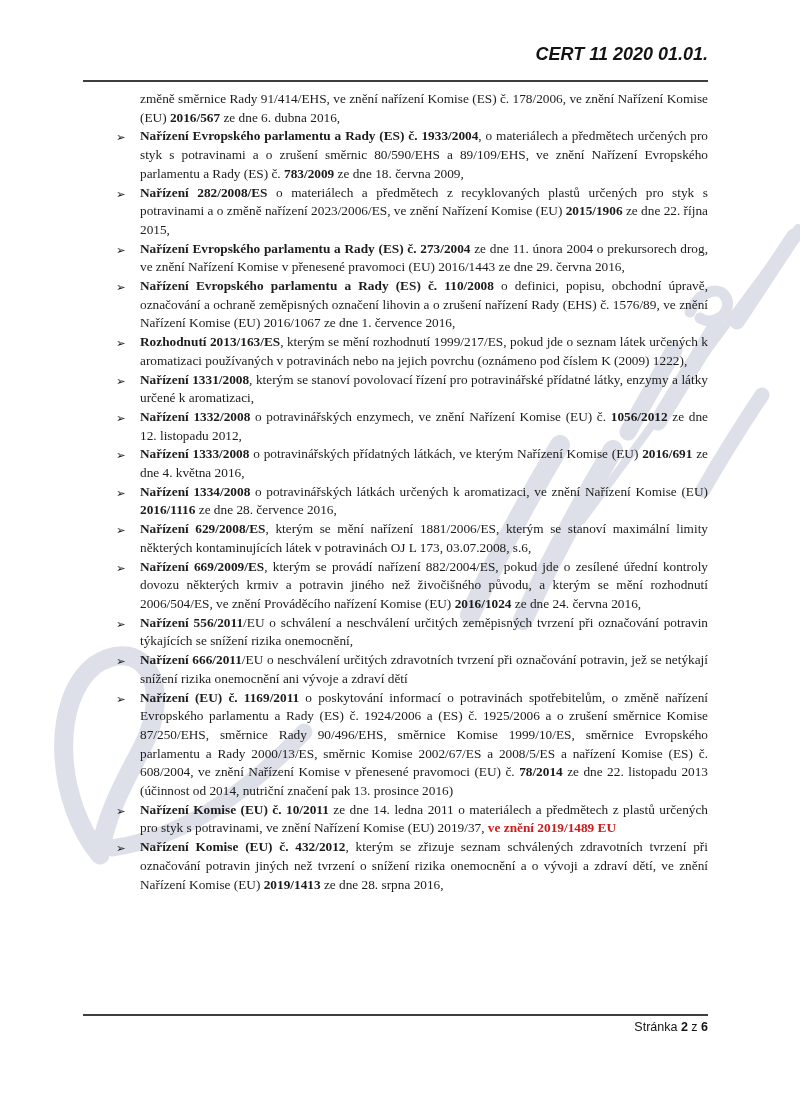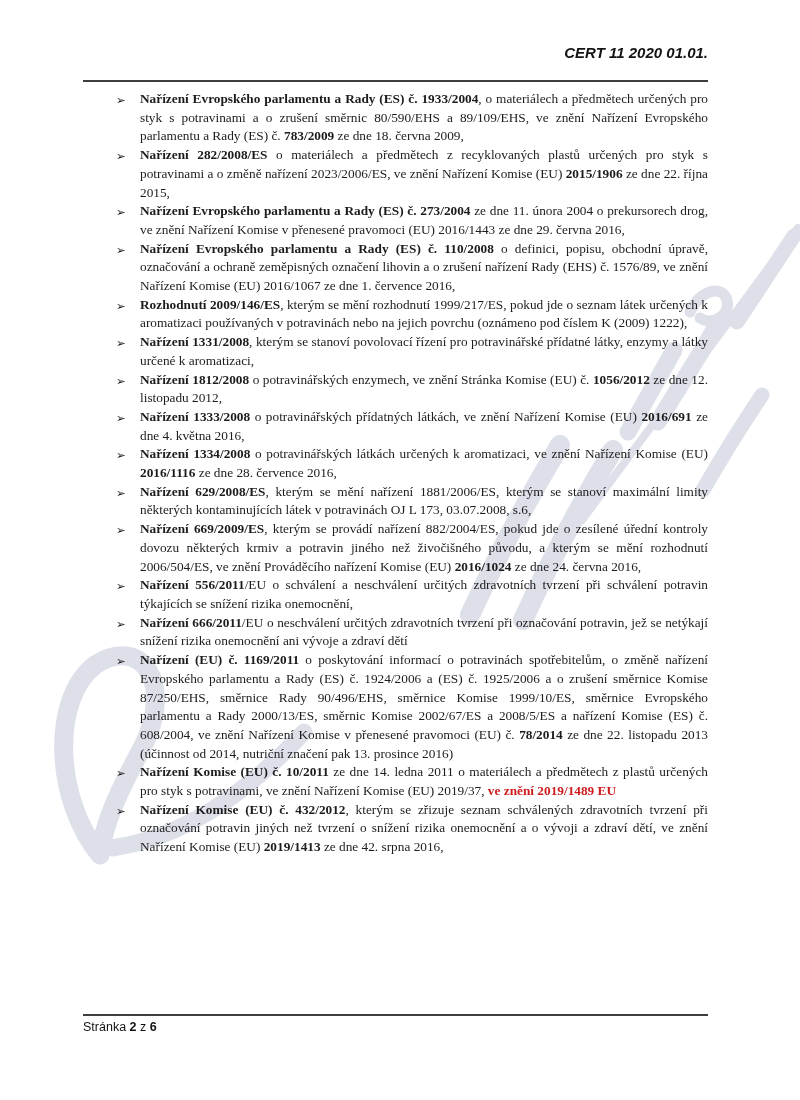--- a/index.html
+++ b/index.html
@@ -11,40 +11,40 @@
   html,body{margin:0;padding:0}
   body{
     width:800px;height:1100px;position:relative;overflow:hidden;
     background:#ffffff;color:var(--ink);
     font-family:"Liberation Serif",serif;
   }
   .watermark{position:absolute;left:0;top:0;z-index:0;pointer-events:none}
   .header-code{
     position:absolute;top:44px;right:92px;z-index:1;
     font-family:"Liberation Sans",sans-serif;font-style:italic;font-weight:bold;
-    font-size:15px;color:#141414;letter-spacing:0;margin-left:40px;
+    font-size:18px;color:#141414;letter-spacing:0;margin-left:40px;
   }
   .rule{position:absolute;left:83px;right:92px;border-top:2px solid var(--rule);z-index:1}
   .rule-top{top:80px}
   .rule-bottom{top:1014px}
   .doc-body{
     position:absolute;left:140px;top:90px;width:568px;z-index:1;
     font-size:13.3px;line-height:18.7px;text-align:justify;
     text-justify:inter-word;
   }
   .item{position:relative}
   .bullet{
     position:absolute;left:-24px;top:1px;
     font-size:11.5px;line-height:18.7px;color:#111;
   }
   .b{font-weight:bold}
   .red{color:var(--red)}
   .footer-line{
     position:absolute;left:83px;right:92px;top:1020px;z-index:1;
-    text-align:left;font-family:"Liberation Sans",sans-serif;
+    text-align:right;font-family:"Liberation Sans",sans-serif;
     font-size:12.5px;color:#141414;
   }
 </style>
 </head>
 <body>
 
 <svg class="watermark" width="800" height="1100" viewBox="0 0 800 1100" aria-hidden="true">
   <g fill="none" stroke="var(--wm)" stroke-linecap="round" stroke-linejoin="round">
 
     <path d="M 100 855 C 55 800 50 700 95 665 C 140 635 176 682 142 748 C 118 793 104 822 100 855" stroke-width="19"></path>
@@ -60,32 +60,33 @@
     <path d="M 737 322 C 760 288 779 258 794 236" stroke-width="15"></path>
 
     <path d="M 582 520 L 798 228" stroke-width="8"></path>
   </g>
 </svg>
 
 <div class="header-code">CERT 11 2020 01.01.</div>
 <div class="rule rule-top"></div>
 
 <div class="doc-body" id="body-list">
+    <div class="item"><span>změně směrnice Rady 91/414/EHS, ve znění nařízení Komise (ES) č. 178/2006, ve znění Nařízení Komise (EU) </span><span class="b">2016/567</span><span> ze dne 6. dubna 2016,</span></div>
     <div class="item"><span class="bullet">➢</span><span class="b">Nařízení Evropského parlamentu a Rady (ES) č. 1933/2004</span><span>, o materiálech a předmětech určených pro styk s potravinami a o zrušení směrnic 80/590/EHS a 89/109/EHS, ve znění Nařízení Evropského parlamentu a Rady (ES) č. </span><span class="b">783/2009</span><span> ze dne 18. června 2009,</span></div>
     <div class="item"><span class="bullet">➢</span><span class="b">Nařízení 282/2008/ES</span><span> o materiálech a předmětech z recyklovaných plastů určených pro styk s potravinami a o změně nařízení 2023/2006/ES, ve znění Nařízení Komise (EU) </span><span class="b">2015/1906</span><span> ze dne 22. října 2015,</span></div>
     <div class="item"><span class="bullet">➢</span><span class="b">Nařízení Evropského parlamentu a Rady (ES) č. 273/2004</span><span> ze dne 11. února 2004 o prekursorech drog, ve znění Nařízení Komise v přenesené pravomoci (EU) 2016/1443 ze dne 29. června 2016,</span></div>
     <div class="item"><span class="bullet">➢</span><span class="b">Nařízení Evropského parlamentu a Rady (ES) č. 110/2008</span><span> o definici, popisu, obchodní úpravě, označování a ochraně zeměpisných označení lihovin a o zrušení nařízení Rady (EHS) č. 1576/89, ve znění Nařízení Komise (EU) 2016/1067 ze dne 1. července 2016,</span></div>
-    <div class="item"><span class="bullet">➢</span><span class="b">Rozhodnutí 2009/146/ES</span><span>, kterým se mění rozhodnutí 1999/217/ES, pokud jde o seznam látek určených k aromatizaci používaných v potravinách nebo na jejich povrchu (oznámeno pod číslem K (2009) 1222),</span></div>
+    <div class="item"><span class="bullet">➢</span><span class="b">Rozhodnutí 2013/163/ES</span><span>, kterým se mění rozhodnutí 1999/217/ES, pokud jde o seznam látek určených k aromatizaci používaných v potravinách nebo na jejich povrchu (oznámeno pod číslem K (2009) 1222),</span></div>
     <div class="item"><span class="bullet">➢</span><span class="b">Nařízení 1331/2008</span><span>, kterým se stanoví povolovací řízení pro potravinářské přídatné látky, enzymy a látky určené k aromatizaci,</span></div>
-    <div class="item"><span class="bullet">➢</span><span class="b">Nařízení 1812/2008</span><span> o potravinářských enzymech, ve znění Stránka Komise (EU) č. </span><span class="b">1056/2012</span><span> ze dne 12. listopadu 2012,</span></div>
-    <div class="item"><span class="bullet">➢</span><span class="b">Nařízení 1333/2008</span><span> o potravinářských přídatných látkách, ve znění Nařízení Komise (EU) </span><span class="b">2016/691</span><span> ze dne 4. května 2016,</span></div>
+    <div class="item"><span class="bullet">➢</span><span class="b">Nařízení 1332/2008</span><span> o potravinářských enzymech, ve znění Nařízení Komise (EU) č. </span><span class="b">1056/2012</span><span> ze dne 12. listopadu 2012,</span></div>
+    <div class="item"><span class="bullet">➢</span><span class="b">Nařízení 1333/2008</span><span> o potravinářských přídatných látkách, ve kterým Nařízení Komise (EU) </span><span class="b">2016/691</span><span> ze dne 4. května 2016,</span></div>
     <div class="item"><span class="bullet">➢</span><span class="b">Nařízení 1334/2008</span><span> o potravinářských látkách určených k aromatizaci, ve znění Nařízení Komise (EU) </span><span class="b">2016/1116</span><span> ze dne 28. července 2016,</span></div>
     <div class="item"><span class="bullet">➢</span><span class="b">Nařízení 629/2008/ES</span><span>, kterým se mění nařízení 1881/2006/ES, kterým se stanoví maximální limity některých kontaminujících látek v potravinách OJ L 173, 03.07.2008, s.6,</span></div>
     <div class="item"><span class="bullet">➢</span><span class="b">Nařízení 669/2009/ES</span><span>, kterým se provádí nařízení 882/2004/ES, pokud jde o zesílené úřední kontroly dovozu některých krmiv a potravin jiného než živočišného původu, a kterým se mění rozhodnutí 2006/504/ES, ve znění Prováděcího nařízení Komise (EU) </span><span class="b">2016/1024</span><span> ze dne 24. června 2016,</span></div>
-    <div class="item"><span class="bullet">➢</span><span class="b">Nařízení 556/2011</span><span>/EU o schválení a neschválení určitých zdravotních tvrzení při schválení potravin týkajících se snížení rizika onemocnění,</span></div>
+    <div class="item"><span class="bullet">➢</span><span class="b">Nařízení 556/2011</span><span>/EU o schválení a neschválení určitých zeměpisných tvrzení při označování potravin týkajících se snížení rizika onemocnění,</span></div>
     <div class="item"><span class="bullet">➢</span><span class="b">Nařízení 666/2011</span><span>/EU o neschválení určitých zdravotních tvrzení při označování potravin, jež se netýkají snížení rizika onemocnění ani vývoje a zdraví dětí</span></div>
     <div class="item"><span class="bullet">➢</span><span class="b">Nařízení (EU) č. 1169/2011</span><span> o poskytování informací o potravinách spotřebitelům, o změně nařízení Evropského parlamentu a Rady (ES) č. 1924/2006 a (ES) č. 1925/2006 a o zrušení směrnice Komise 87/250/EHS, směrnice Rady 90/496/EHS, směrnice Komise 1999/10/ES, směrnice Evropského parlamentu a Rady 2000/13/ES, směrnic Komise 2002/67/ES a 2008/5/ES a nařízení Komise (ES) č. 608/2004, ve znění Nařízení Komise v přenesené pravomoci (EU) č. </span><span class="b">78/2014</span><span> ze dne 22. listopadu 2013 (účinnost od 2014, nutriční značení pak 13. prosince 2016)</span></div>
     <div class="item"><span class="bullet">➢</span><span class="b">Nařízení Komise (EU) č. 10/2011</span><span> ze dne 14. ledna 2011 o materiálech a předmětech z plastů určených pro styk s potravinami, ve znění Nařízení Komise (EU) 2019/37, </span><span class="b red">ve znění 2019/1489 EU</span></div>
-    <div class="item"><span class="bullet">➢</span><span class="b">Nařízení Komise (EU) č. 432/2012</span><span>, kterým se zřizuje seznam schválených zdravotních tvrzení při označování potravin jiných než tvrzení o snížení rizika onemocnění a o vývoji a zdraví dětí, ve znění Nařízení Komise (EU) </span><span class="b">2019/1413</span><span> ze dne 42. srpna 2016,</span></div>
+    <div class="item"><span class="bullet">➢</span><span class="b">Nařízení Komise (EU) č. 432/2012</span><span>, kterým se zřizuje seznam schválených zdravotních tvrzení při označování potravin jiných než tvrzení o snížení rizika onemocnění a o vývoji a zdraví dětí, ve znění Nařízení Komise (EU) </span><span class="b">2019/1413</span><span> ze dne 28. srpna 2016,</span></div>
   </div>
 
 <div class="rule rule-bottom"></div>
 <div class="footer-line" id="footer-line"><span>Stránka </span><span class="b">2</span><span> z </span><span class="b">6</span></div>
 
 </body></html>

